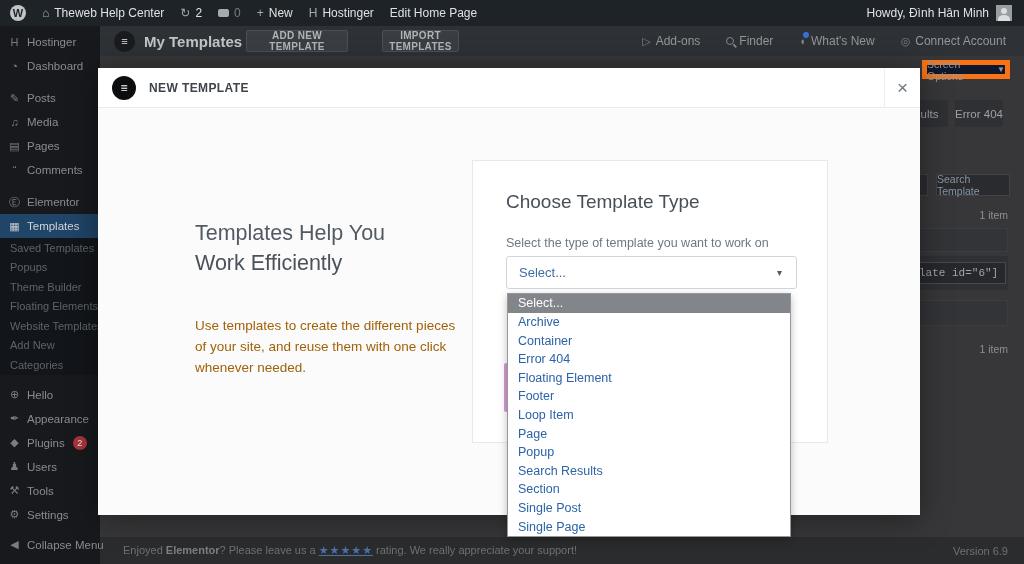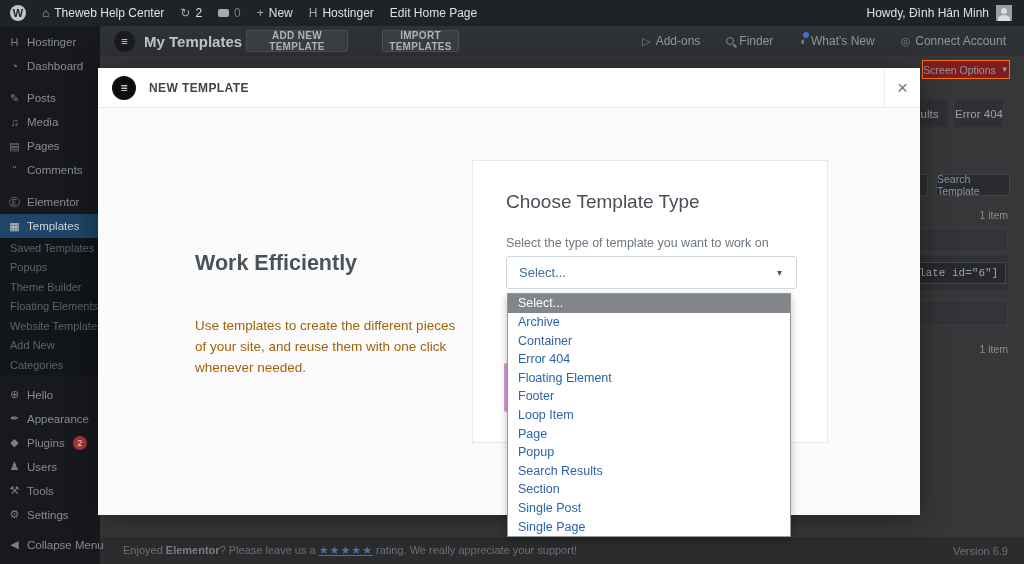--- a/index.html
+++ b/index.html
@@ -50,22 +50,22 @@
   .etb-btn.import { left:253px; width:77px;margin-left:29px; }
   .etb-right { position:absolute; right:18px; top:0; height:30px; display:flex; align-items:center; gap:26px; }
   .etb-link { display:flex; align-items:center; gap:5px; color:#94969a; font-size:12px; cursor:pointer; white-space:nowrap; }
   .etb-ico { font-size:11px; color:#85878b; position:relative; }
   .mag { width:8px; height:8px; border:1.5px solid #85878b; border-radius:50%; position:relative; display:inline-block; }
   .mag::after { content:""; position:absolute; left:6px; top:7px; width:4px; height:1.5px; background:#85878b; transform:rotate(45deg); }
   .blue-dot { position:absolute; right:-3px; top:-3px; width:6px; height:6px; border-radius:50%; }
 
   
   .content { position:absolute; left:100px; top:56px; width:924px; height:481px; background:#373739; z-index:3; }
-  .screen-options { position:absolute; right:14px; top:4px; width:88px; height:19px; background:#7f1d1d;
-    border:1px solid #f97316; color:#97999d; font-size:10.5px; display:flex; align-items:center;
+  .screen-options { position:absolute; right:14px; top:4px; width:88px; height:19px; background:#0f172a;
+    border:5px solid #f97316; color:#97999d; font-size:10.5px; display:flex; align-items:center;
     justify-content:center; gap:5px; cursor:pointer; }
   .bg-tab { position:absolute; top:44px; height:27px; background:#2e3033; color:#9ea1a5; font-size:11.5px;
     display:flex; align-items:center; justify-content:center; border-radius:2px; cursor:pointer; }
   .tab-results { left:751px; width:97px; }
   .tab-error { left:855px; width:48px; }
   .bg-search-input { position:absolute; left:740px; top:118px; width:88px; height:22px; background:#2b2d30; border:1px solid #3e4147; }
   .bg-search-btn { position:absolute; left:836px; top:118px; width:74px; height:22px; background:#292b2e;
     border:1px solid #3f434a; color:#8796a6; font-size:10.5px; display:flex; align-items:center; justify-content:center; cursor:pointer; }
   .item-count { position:absolute; right:16px; color:#8d8f93; font-size:10.5px; }
   .count-top { top:153px; }
@@ -88,21 +88,21 @@
   .modal { position:absolute; left:98px; top:68px; width:822px; height:447px; background:#fbfbfc; z-index:40;
     box-shadow:0 3px 30px rgba(0,0,0,.4); }
   .modal-head { height:40px; background:#ffffff; border-bottom:1px solid #e9ecef; display:flex; align-items:center; position:relative; }
   .m-logo { width:24px; height:24px; border-radius:50%; background:#0c0d0e; color:#fff; margin-left:14px;
     display:flex; align-items:center; justify-content:center; font-size:12px; font-weight:bold; }
   .m-title { margin-left:13px; font-size:12px; font-weight:bold; letter-spacing:.4px; color:#3f444b; }
   .m-close { position:absolute; right:0; top:0; width:36px; height:40px; border-left:1px solid #eceff1;
     display:flex; align-items:center; justify-content:center; font-size:19px; color:#6d7882; cursor:pointer; }
   .m-left { position:absolute; left:97px; top:150px; width:290px; }
   .m-left h2 { font-size:21.5px; font-weight:400; color:#525a62; line-height:30px; }
-  .m-left h2 b { font-weight:700; color:#4a525a; }
+  .m-left h2 b { font-weight:400; color:#4a525a; }
   .m-left p { margin-top:38px; font-size:13.5px; line-height:1.55; color:#a16207; width:262px; }
   .card { position:absolute; left:374px; top:92px; width:356px; height:283px; background:#fff; border:1px solid #e6e9ec; }
   .card h3 { position:absolute; left:33px; top:30px; font-size:19px; font-weight:500; color:#484f56; }
   .card .lbl { position:absolute; left:33px; top:75px; font-size:12.5px; color:#6d7882; }
   .sel { position:absolute; left:33px; top:95px; width:291px; height:33px; background:#fff; border:1px solid #d0d6dc;
     border-radius:3px; display:flex; align-items:center; padding-left:12px; font-size:13px; color:#3f6ea5; cursor:pointer; }
   .sel .caret { position:absolute; right:14px; color:#555b61; font-size:10px; }
   .pink-sliver { position:absolute; left:406px; top:295px; width:4px; height:49px; border-radius:2px; }
 
   
@@ -274,21 +274,21 @@
   </div>
 
   <div class="modal">
     <div class="modal-head">
       <span class="m-logo">≡</span>
       <span class="m-title">NEW TEMPLATE</span>
       <span class="m-close">×</span>
     </div>
     <div class="m-left">
       <h2>
-        <br>
+        <span>Templates Help You</span><br>
         <b>Work Efficiently</b>
       </h2>
       <p>Use templates to create the different pieces of your site, and reuse them with one click whenever needed.</p>
     </div>
     <div class="card">
       <h3>Choose Template Type</h3>
       <div class="lbl">Select the type of template you want to work on</div>
       <div class="sel">
         <span>Select...</span>
         <span class="caret">▾</span>

